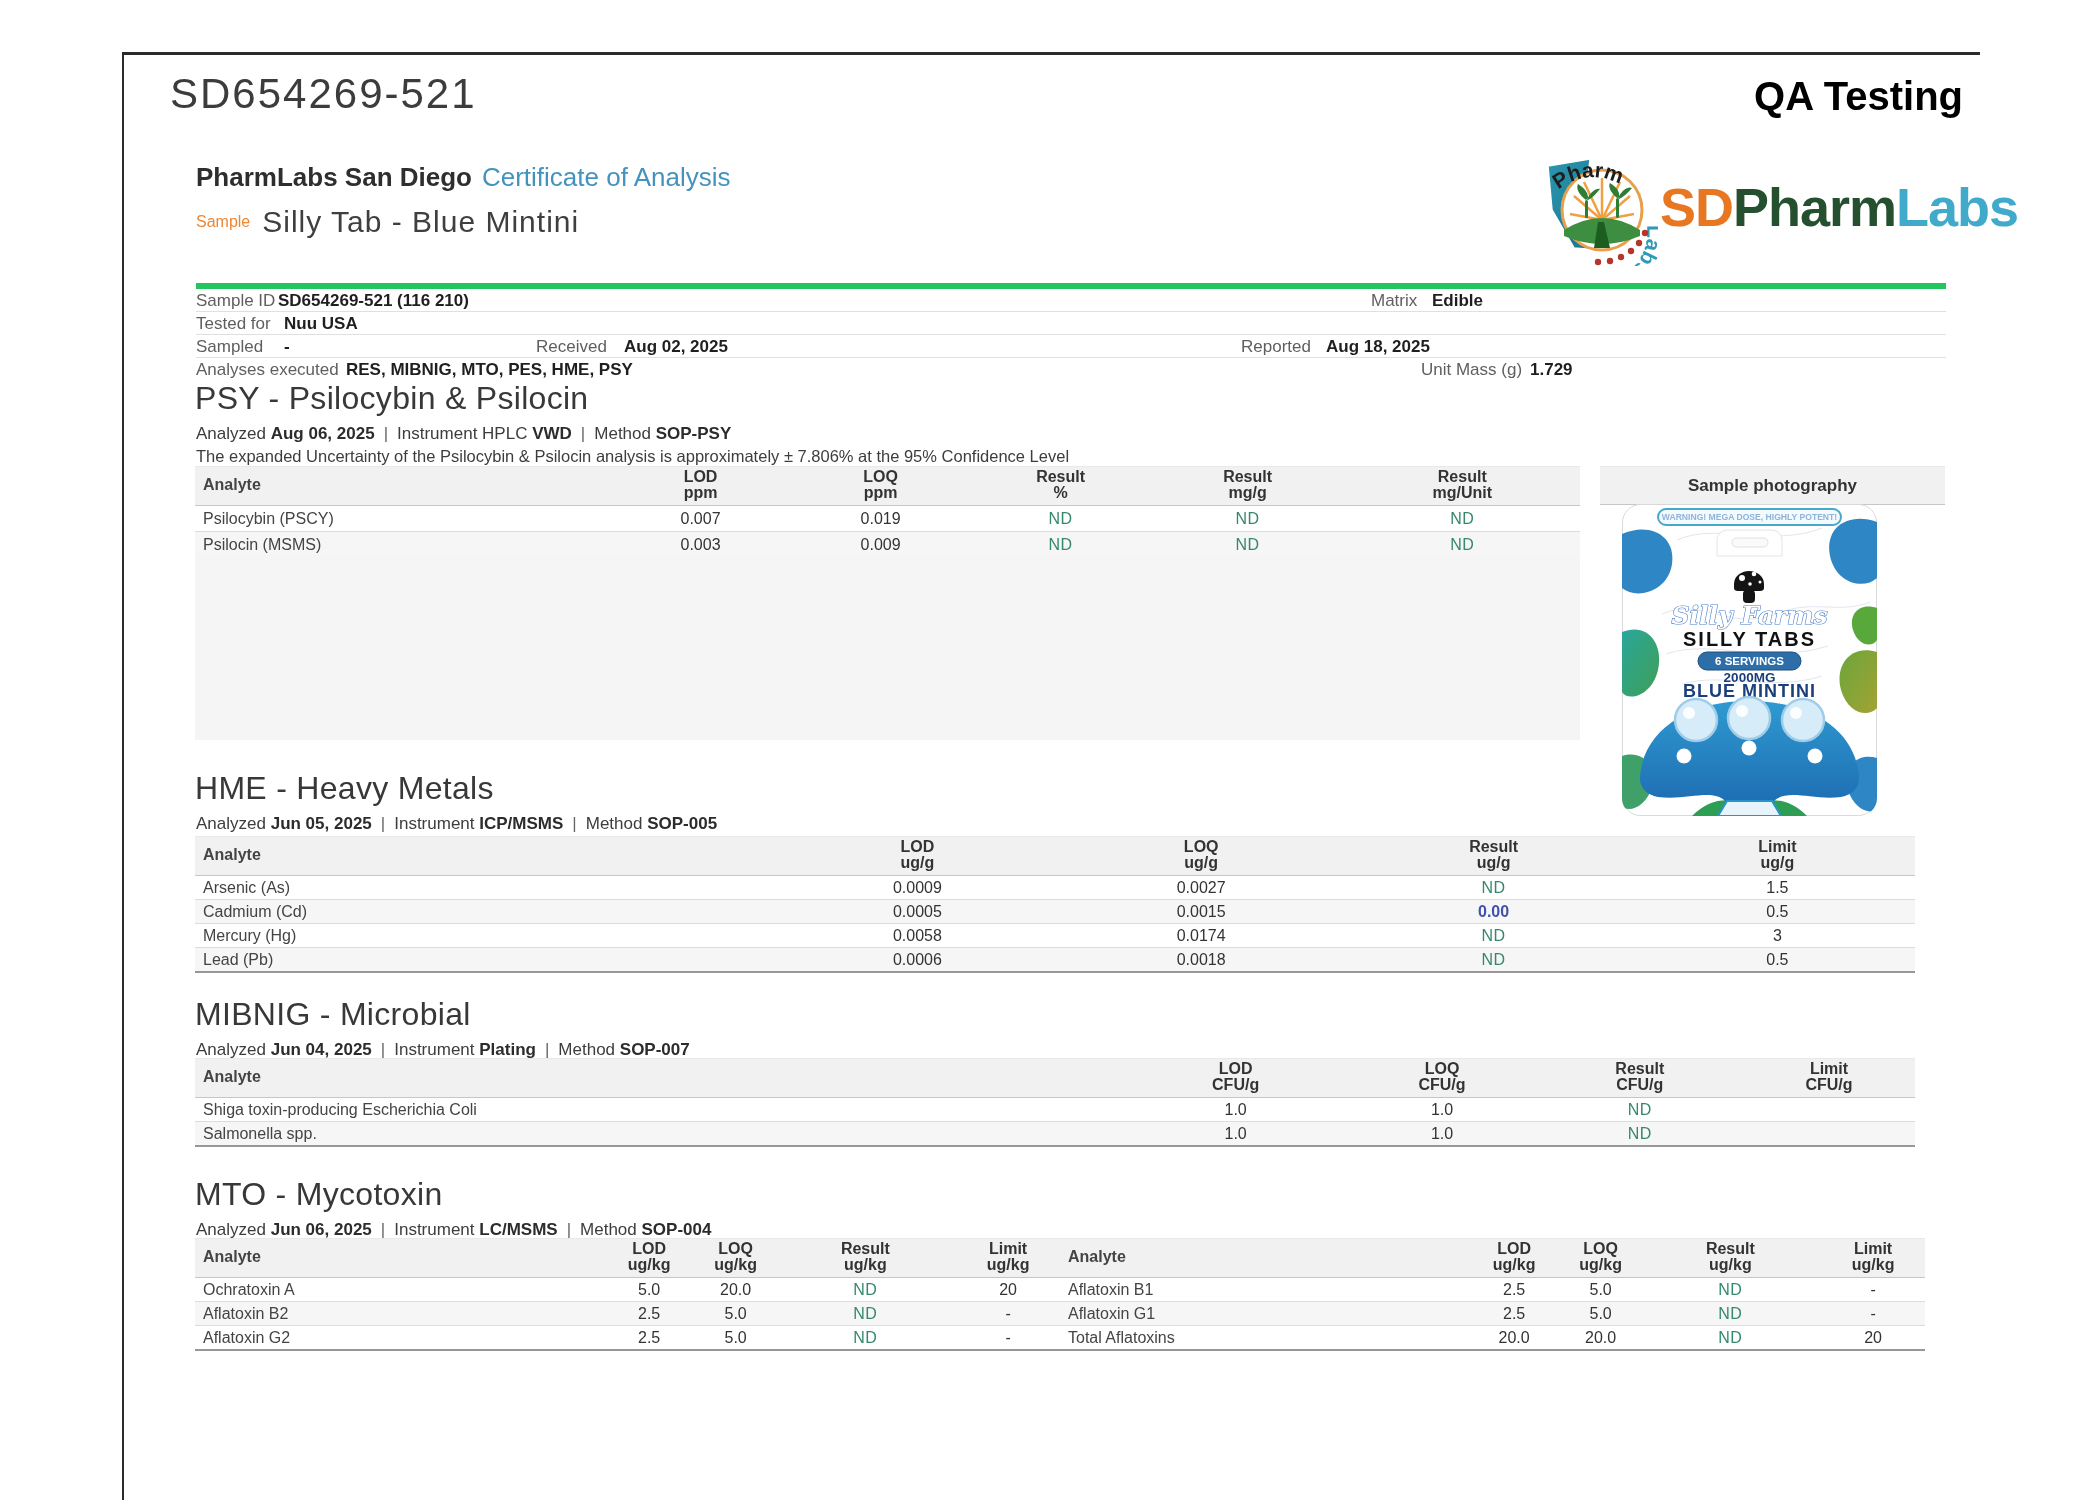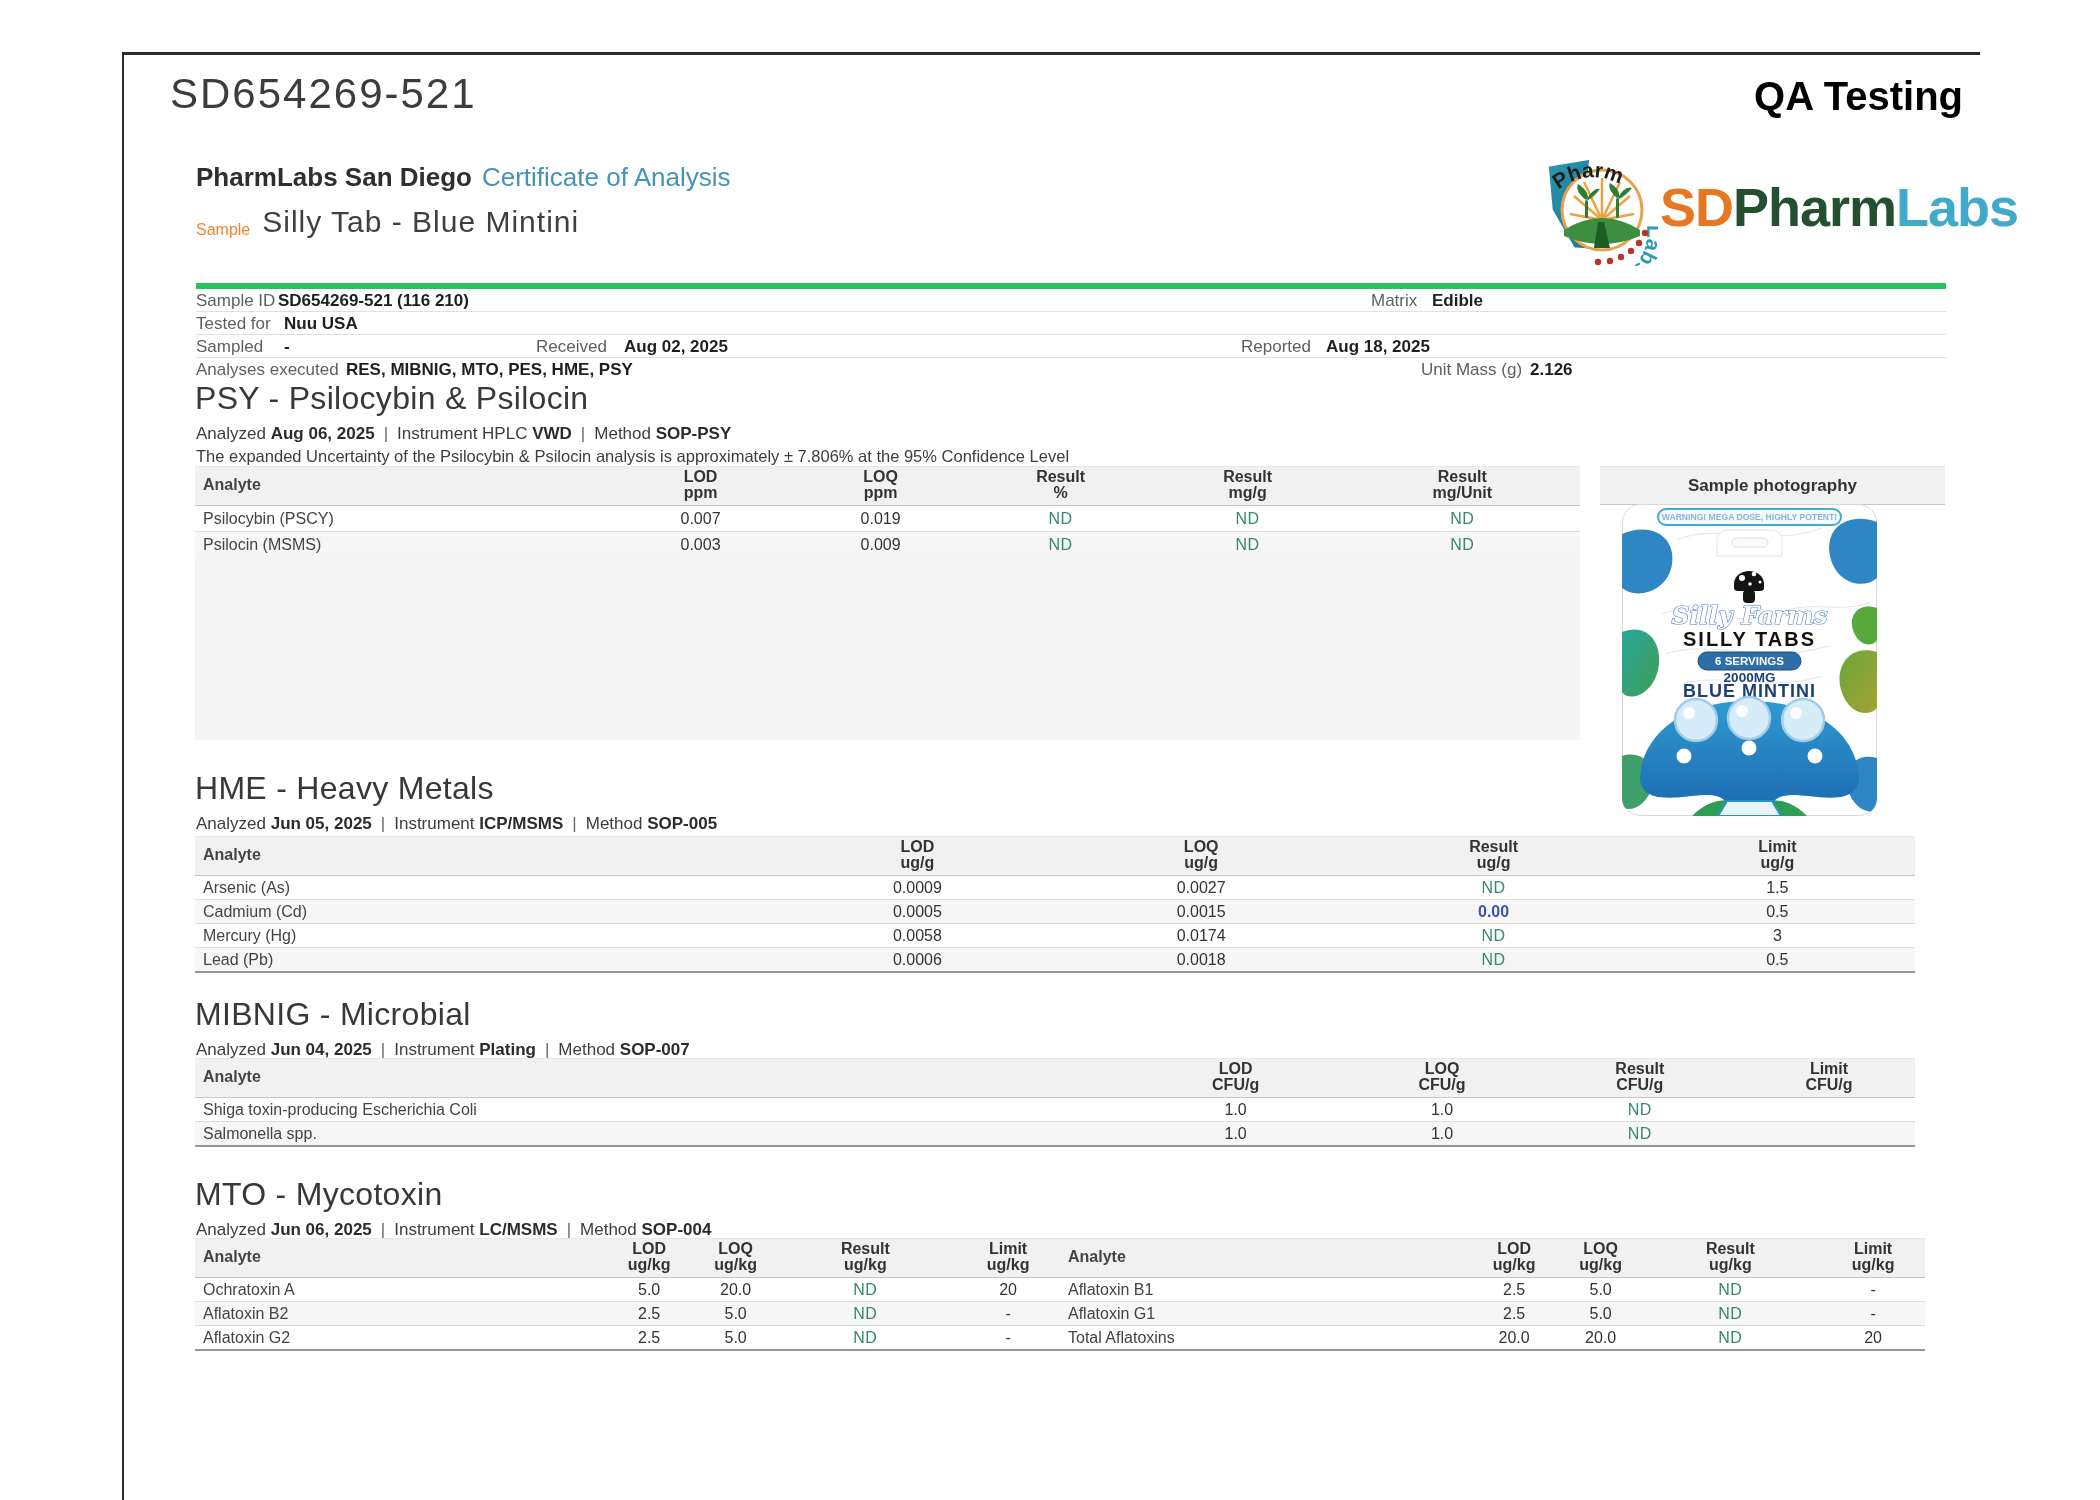--- a/index.html
+++ b/index.html
@@ -8,21 +8,21 @@
   .abs{position:absolute;}
   
   .frame-top{left:122px;top:52px;width:1858px;height:3px;background:#2b2b2b;}
   .frame-left{left:122px;top:52px;width:2px;height:1448px;background:#2b2b2b;}
   
   .report-id{left:170px;top:70px;font-size:42px;font-weight:400;color:#3c3c3c;letter-spacing:2px;}
   .qa-label{right:137px;top:74px;font-size:40px;font-weight:700;color:#000;}
   .lab-line{left:196px;top:162px;font-size:26px;}
   .lab-name{font-weight:700;color:#2e2e2e;}
   .doc-type{color:#4493bd;margin-left:10px;font-weight:400;}
-  .sample-line{left:196px;top:205px;display:flex;align-items:flex-end;gap:12px;}
+  .sample-line{left:196px;top:205px;display:flex;align-items:center;gap:12px;}
   .sample-label{font-size:16px;color:#ef8632;font-weight:400;}
   .sample-name{font-size:30px;color:#3f3f3f;letter-spacing:1px;}
   
   .logo{left:1540px;top:148px;display:flex;align-items:center;}
   .wordmark{font-size:54px;font-weight:700;letter-spacing:-1px;margin-left:2px;}
   .wm-sd{color:#e87722;}.wm-pharm{color:#25502f;}.wm-labs{color:#41aacb;}
   
   .info{left:196px;top:283px;width:1750px;font-size:17px;}
   .irow{position:relative;height:22px;border-bottom:1px solid #e0e0e0;}
   .irow.first{border-top:6px solid #22c55e;}
@@ -140,21 +140,21 @@
     <span class="val" style="left:88px">-</span>
     <span class="lab" style="left:340px">Received</span>
     <span class="val" style="left:428px">Aug 02, 2025</span>
     <span class="lab" style="left:1045px">Reported</span>
     <span class="val" style="left:1130px">Aug 18, 2025</span>
   </div>
   <div class="irow last">
     <span class="lab" style="left:0">Analyses executed</span>
     <span class="val" style="left:150px">RES, MIBNIG, MTO, PES, HME, PSY</span>
     <span class="lab" style="left:1225px">Unit Mass (g)</span>
-    <span class="val" style="left:1334px">2.126</span>
+    <span class="val" style="left:1334px">1.729</span>
   </div>
 </div>
 
 <div class="abs sec-title" style="left:195px;top:380px">PSY - Psilocybin &amp; Psilocin</div>
 <div class="abs meta" style="left:196px;top:424px">
   <span>Analyzed</span> <b>Aug 06, 2025</b><span class="sep">|</span><span>Instrument</span> <span>HPLC</span> <b>VWD</b><span class="sep">|</span><span>Method</span> <b>SOP-PSY</b>
 </div>
 <div class="abs note" style="left:196px;top:447px">The expanded Uncertainty of the Psilocybin &amp; Psilocin analysis is approximately ± 7.806% at the 95% Confidence Level</div>
 
 <div class="abs tblwrap psytbl" style="left:195px;top:466px;width:1385px">

